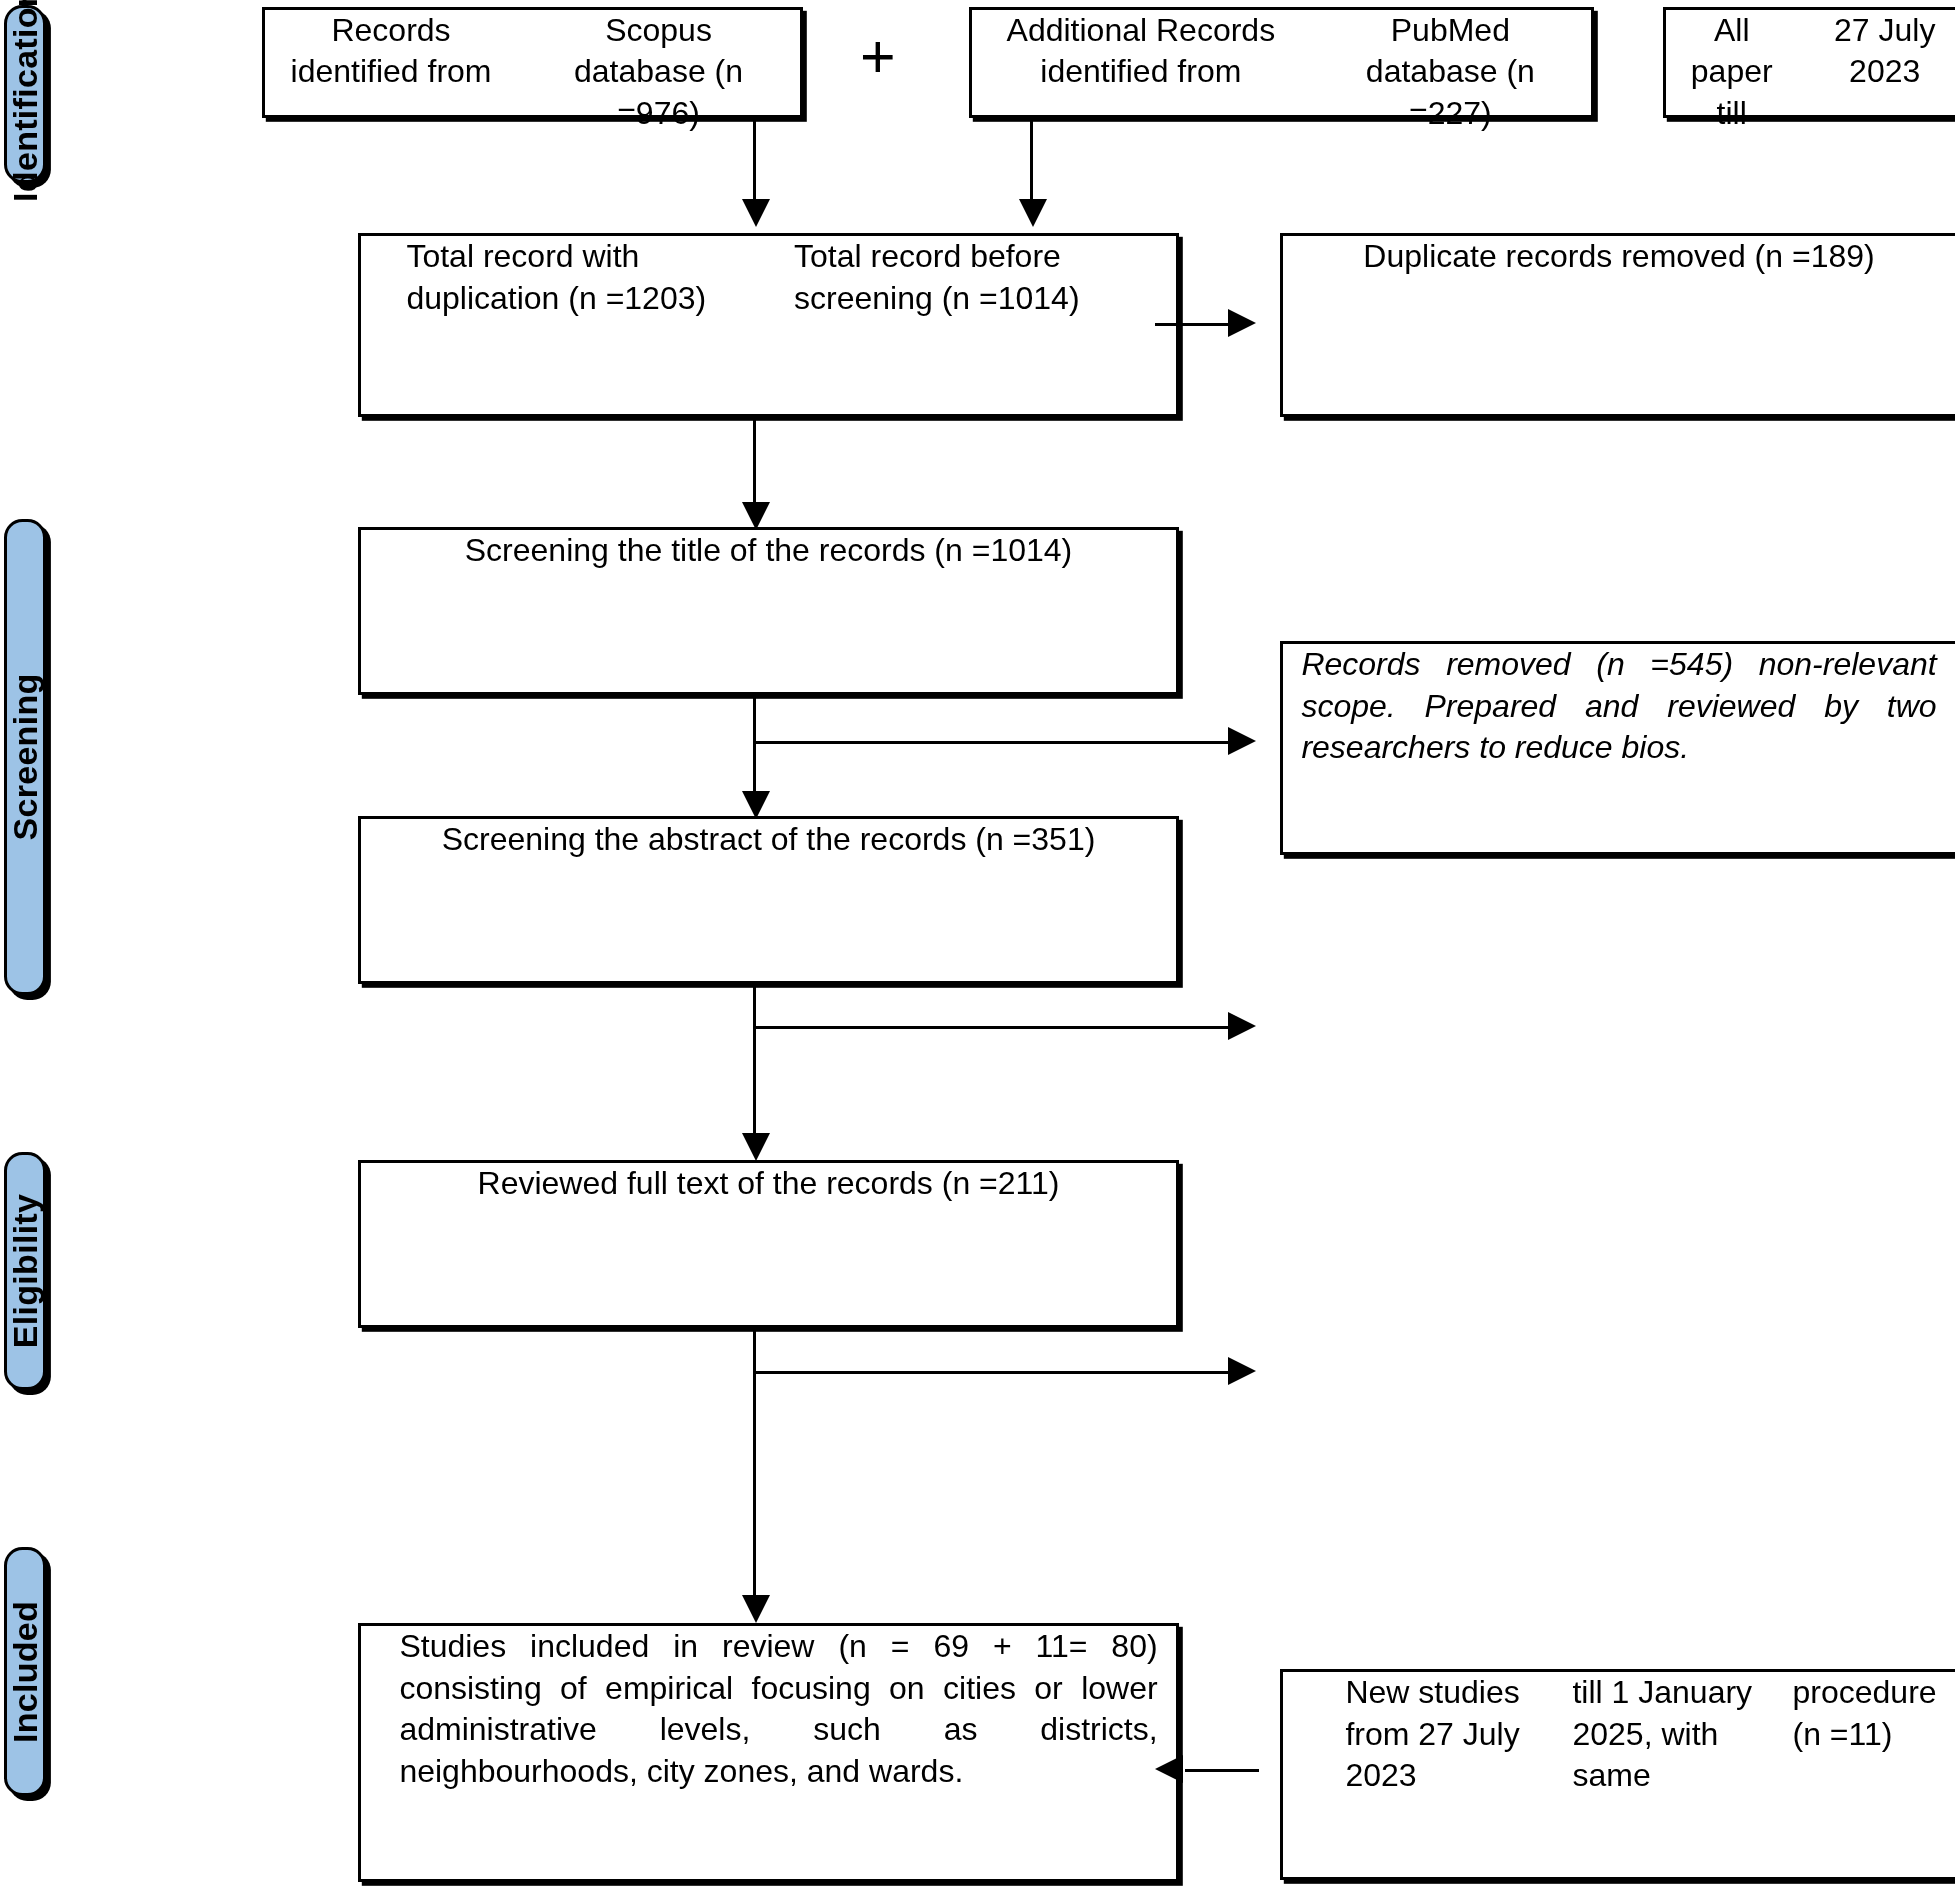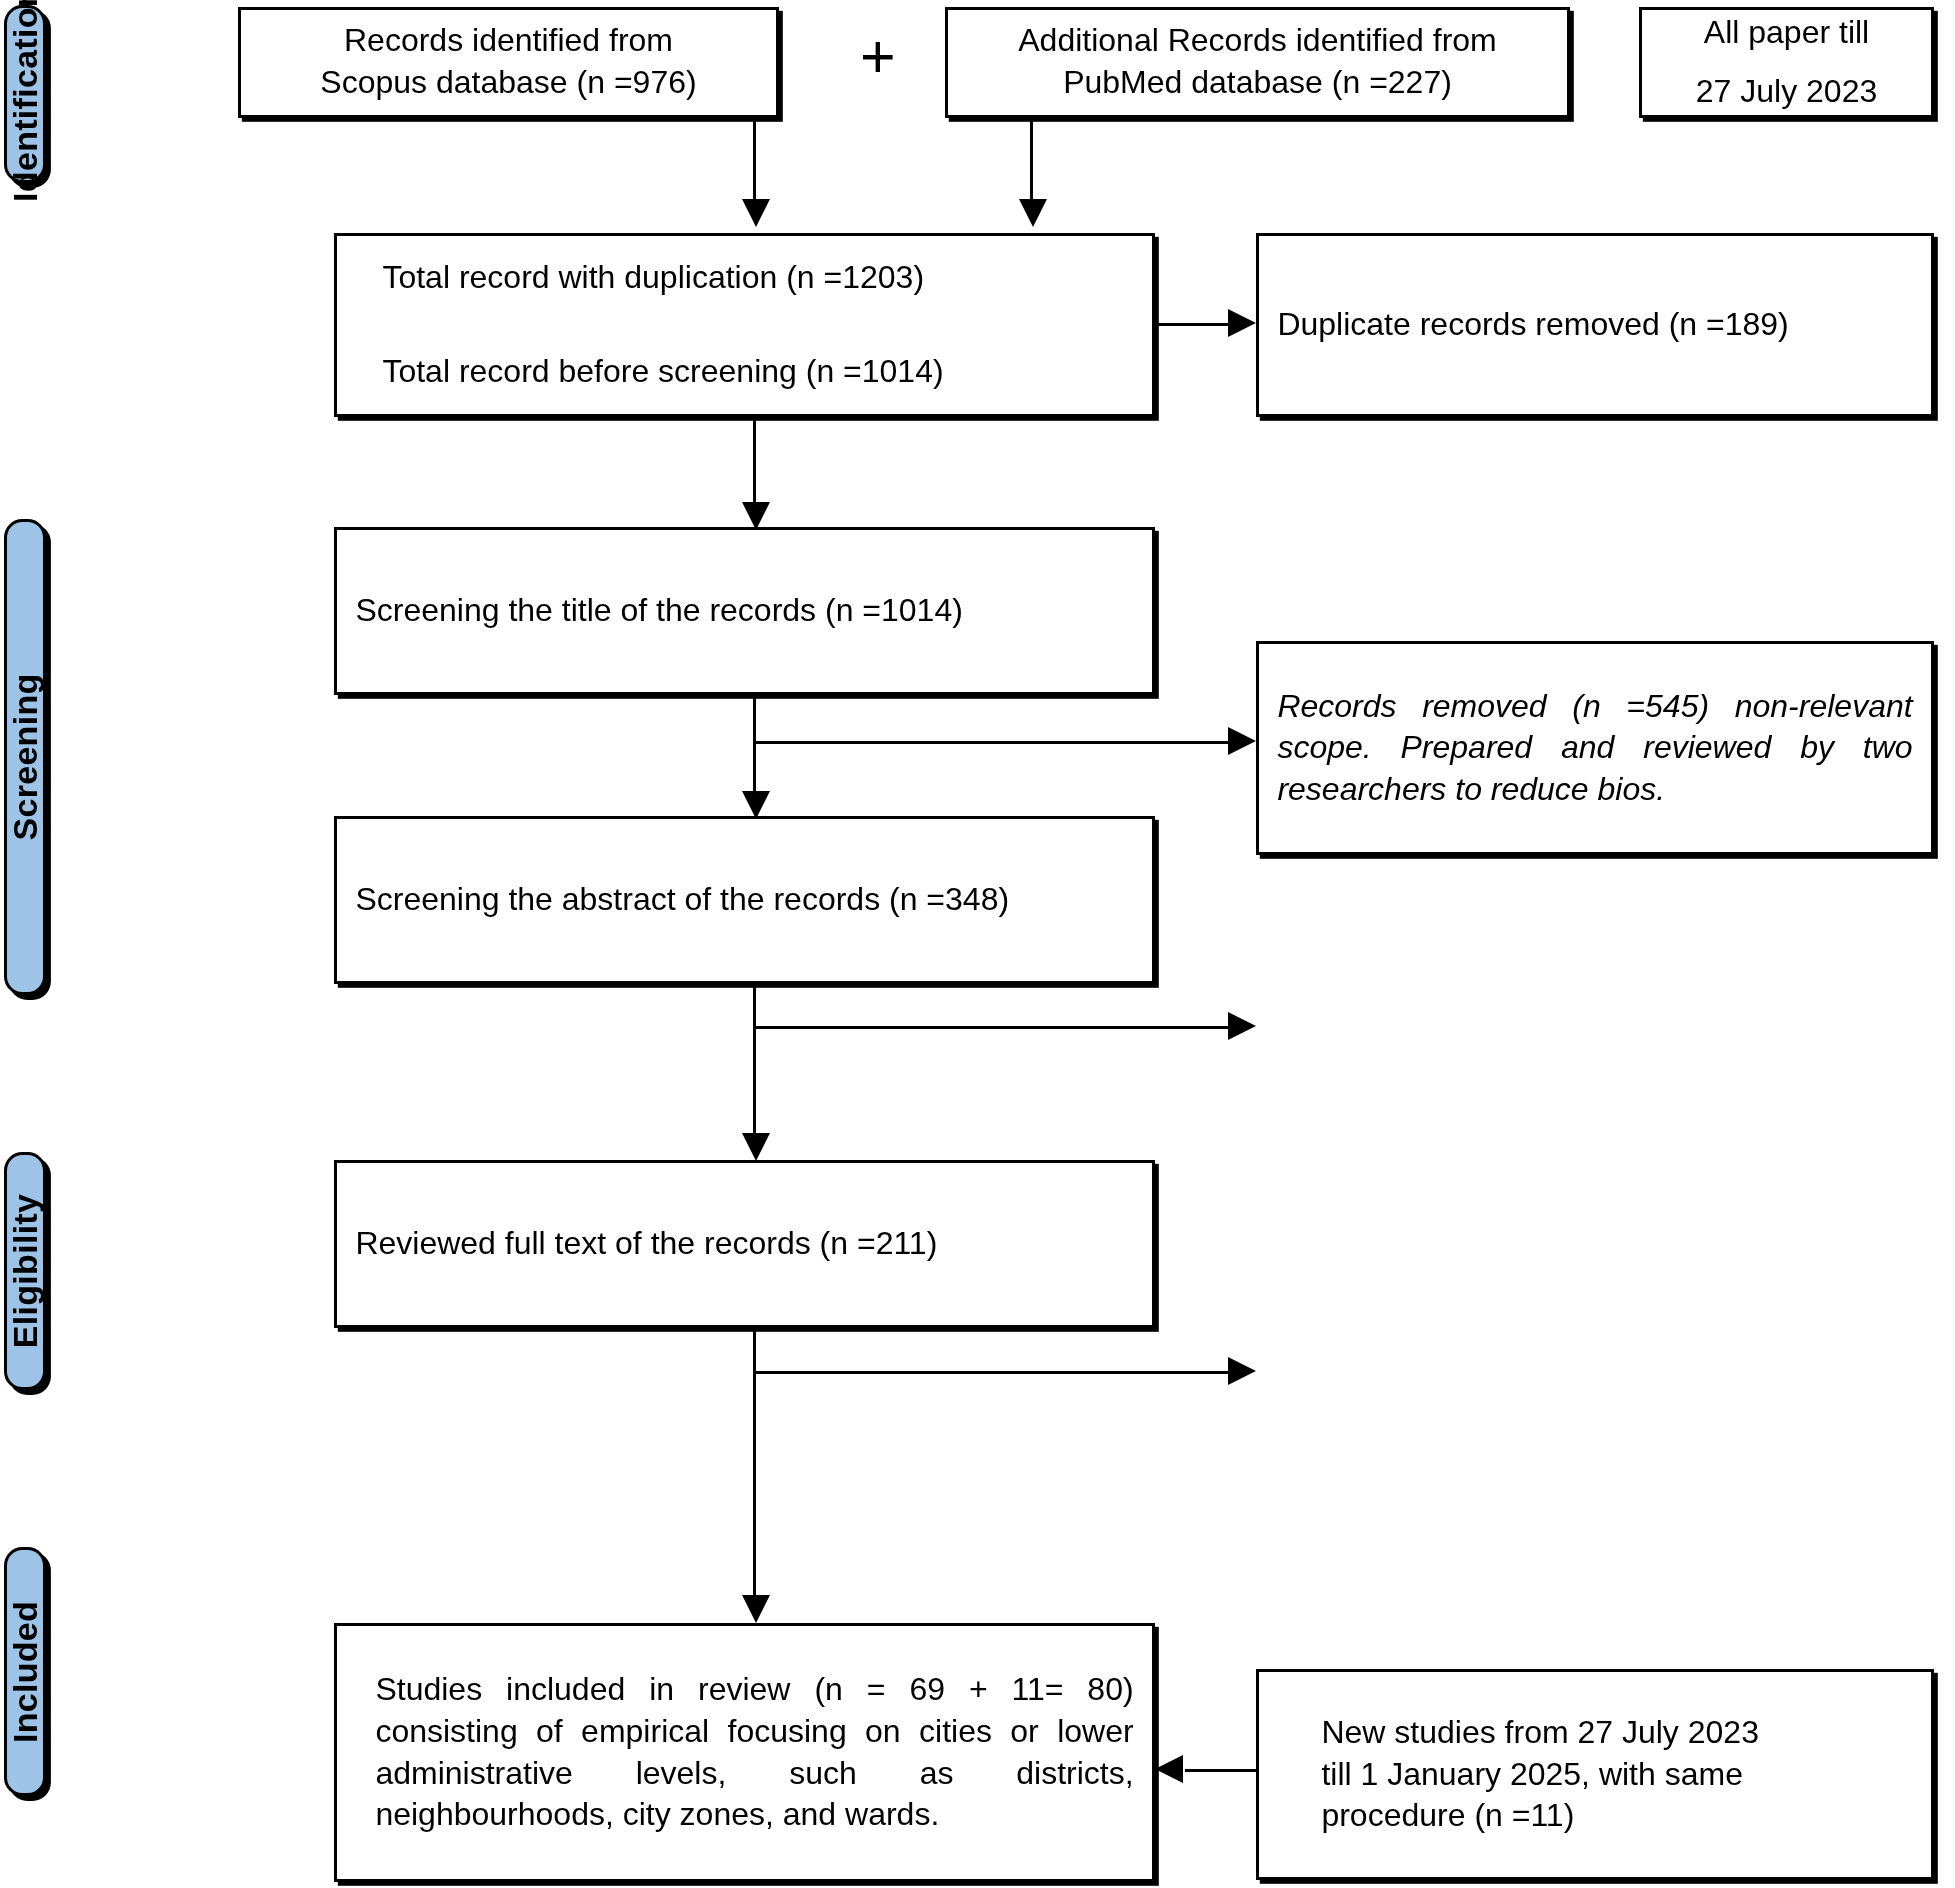--- a/index.html
+++ b/index.html
@@ -37,23 +37,24 @@
     letter-spacing: 0.3px;
   }
 
   
   .box {
     position: absolute;
     background: #ffffff;
     border: 3.2px solid #000000;
     box-sizing: border-box;
     display: flex;
-    flex-direction: column;
+    flex-direction: row;
     justify-content: center;
     box-shadow: 3.8px 3.8px 0 0 #000000;
+    margin-left: 24px;
   }
   .box .txt {
     font-size: 32px;
     line-height: 1.30;
     color: #000000;
     padding: 0 18.4px;
   }
   .box .txt.justify { text-align: justify; text-align-last: left; }
   .box .txt.center  { text-align: center; }
 
@@ -168,21 +169,21 @@
   <div class="box" style="left:1256px; top:641px; width:678px; height:214px;font-style:italic;">
     <div class="txt justify">Records removed (n =545) non-relevant scope. Prepared and reviewed by two researchers to reduce bios.</div>
   </div>
 
   <div class="vline" style="left:753px; top:695px; height:100px;"></div>
   <div class="hline" style="left:753px; top:741px; width:478px;"></div>
   <div class="arrow-right" style="left:1228px; top:727px;"></div>
   <div class="arrow-down" style="left:742px; top:791px;"></div>
 
   <div class="box" style="left:334px; top:816px; width:821px; height:168px;">
-    <div class="txt">Screening the abstract of the records (n =348)</div>
+    <div class="txt">Screening the abstract of the records (n =351)</div>
   </div>
 
 
   <div class="vline" style="left:753px; top:983px; height:154px;"></div>
   <div class="hline" style="left:753px; top:1026px; width:478px;"></div>
   <div class="arrow-right" style="left:1228px; top:1012px;"></div>
   <div class="arrow-down" style="left:742px; top:1133px;"></div>
 
   <div class="box" style="left:334px; top:1160px; width:821px; height:168px;">
     <div class="txt">Reviewed full text of the records (n =211)</div>

